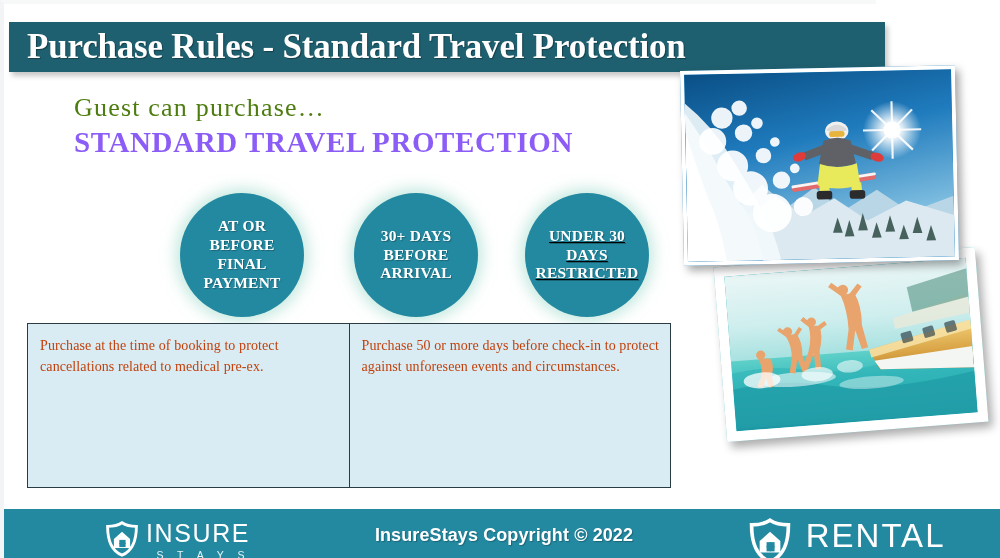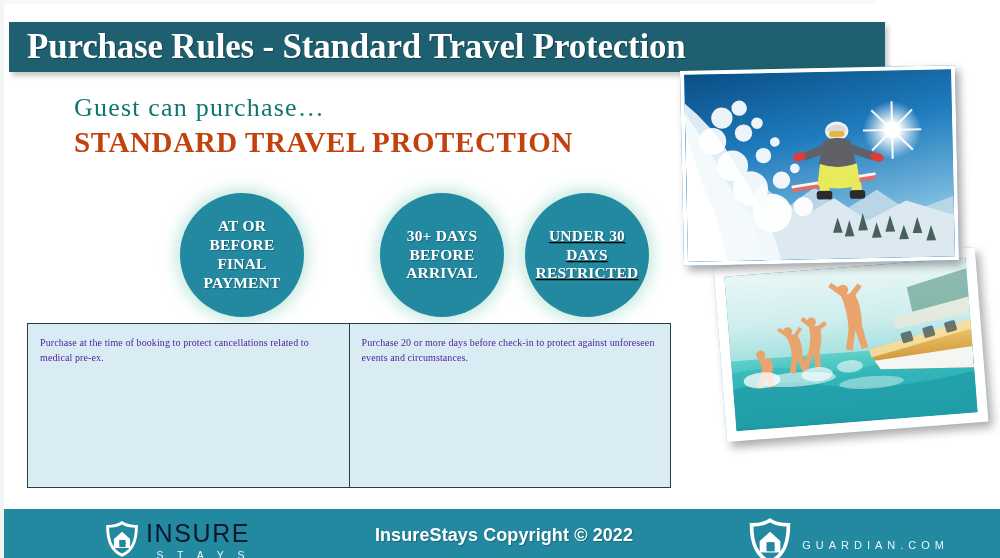--- a/index.html
+++ b/index.html
@@ -36,29 +36,29 @@
     text-shadow:1px 1px 1px rgba(0,0,0,0.35);
   }
 
   
   .subtitle-wrap{
     position:absolute;left:70px;top:90px;width:600px;
   }
   .sub-line1{
     font-family:"Liberation Serif", serif;
     font-size:26px;
-    color:#0f766e;
+    color:#4d7c0f;
     letter-spacing:1.2px;
     line-height:1.05;
   }
   .sub-line2{
     font-family:"Liberation Serif", serif;
     font-weight:bold;
     font-size:29px;
-    color:#c2410c;
+    color:#8b5cf6;
     letter-spacing:0.6px;
     margin-top:6px;
     line-height:1.05;
   }
 
   
   .circles{
     position:absolute;left:26px;top:189px;width:640px;height:124px;
   }
   .circle{
@@ -74,21 +74,21 @@
     font-family:"Liberation Serif", serif;
     font-weight:bold;
     font-size:15.5px;
     line-height:1.22;
     letter-spacing:0.2px;
     text-shadow:1px 1px 1px rgba(0,0,0,0.28);
     padding:0 6px;
   }
   .circle.c0{left:0px;}
   .circle.c1{left:150px;}
-  .circle.c2{left:350px;}
+  .circle.c2{left:324px;}
   .circle.c3{left:495px;text-decoration:underline;}
 
   
   .boxes{
     position:absolute;left:23px;top:319px;
     width:644px;height:165px;
     display:flex;
     background:#d9ecf4;
     border:1.5px solid #2b3b42;
     box-sizing:border-box;
@@ -96,23 +96,23 @@
   .box{
     flex:1 1 0;
     box-sizing:border-box;
     border-right:1.5px solid #2b3b42;
     padding:12px 10px 8px 12px;
     background:#d9ecf4;
   }
   .box:last-child{border-right:none;}
   .box .btext{
     font-family:"Liberation Serif", serif;
-    font-size:10px;
+    font-size:14px;
     line-height:1.48;
-    color:#4c1d95;
+    color:#c2410c;
     letter-spacing:0.1px;
   }
 
   
   .photo-snow{
     position:absolute;left:678px;top:64px;width:275px;height:195px;
     background:#1176b8;
     border:4px solid #ffffff;
     box-sizing:border-box;
     transform:rotate(-1.2deg);
@@ -150,21 +150,21 @@
   .logo-left{
     position:absolute;left:100px;top:12px;
     display:flex;align-items:center;gap:6px;
   }
   .logo-right{
     position:absolute;right:55px;top:9px;
     display:flex;align-items:center;gap:9px;
   }
   .logo-words{display:flex;flex-direction:column;line-height:1;}
   .logo-main{
-    color:#0f172a;font-family:"Liberation Sans", sans-serif;
+    color:#ffffff;font-family:"Liberation Sans", sans-serif;
     font-size:25px;letter-spacing:1.6px;font-weight:400;text-align:center;
   }
   .logo-main.big{font-size:33px;letter-spacing:2px;}
   .logo-sub{
     color:#e9f5f8;font-family:"Liberation Sans", sans-serif;
     font-size:10.5px;letter-spacing:5.5px;margin-top:4px;text-align:right;
   }
   .logo-sub.big{font-size:11px;letter-spacing:5px;margin-top:5px;}
 </style>
 </head>
@@ -191,21 +191,21 @@
     <div class="circle c3">
       <div class="ctext">UNDER 30<br>DAYS<br>RESTRICTED</div>
     </div>
   </div>
 
   <div class="boxes">
     <div class="box">
       <div class="btext">Purchase at the time of booking to protect cancellations related to medical pre-ex.</div>
     </div>
     <div class="box">
-      <div class="btext">Purchase 20 or more days before check-in to protect against unforeseen events and circumstances.</div>
+      <div class="btext">Purchase 50 or more days before check-in to protect against unforeseen events and circumstances.</div>
     </div>
   </div>
 
   <div class="photo-beach">
     <div class="photo-inner">
       <svg width="100%" height="100%" viewBox="0 0 262 175" preserveAspectRatio="none">
         <defs>
           <linearGradient id="skyB" x1="0" y1="0" x2="0" y2="1">
             <stop offset="0%" stop-color="#eaf6f6"></stop>
             <stop offset="55%" stop-color="#cfeeee"></stop>
@@ -385,19 +385,20 @@
       <span>
         <svg width="46" height="46" viewBox="0 0 40 40">
           <path d="M20 2 C14 6 8 6 4 6 C4 22 8 33 20 38 C32 33 36 22 36 6 C32 6 26 6 20 2 Z" fill="none" stroke="#ffffff" stroke-width="3.2"></path>
           <path d="M20 12 L29 20 L29 30 L11 30 L11 20 Z" fill="#ffffff"></path>
           <rect x="17" y="21" width="7" height="8" fill="#2389a0"></rect>
           <line x1="20.5" y1="21" x2="20.5" y2="29" stroke="#2389a0" stroke-width="1.2"></line>
           <line x1="17" y1="25" x2="24" y2="25" stroke="#2389a0" stroke-width="1.2"></line>
         </svg>
       </span>
       <span class="logo-words">
+        <span class="logo-main big">RENTAL</span>
         <span class="logo-sub big">GUARDIAN.COM</span>
       </span>
     </div>
 
   </div>
 
 </div>
 
 </body></html>

